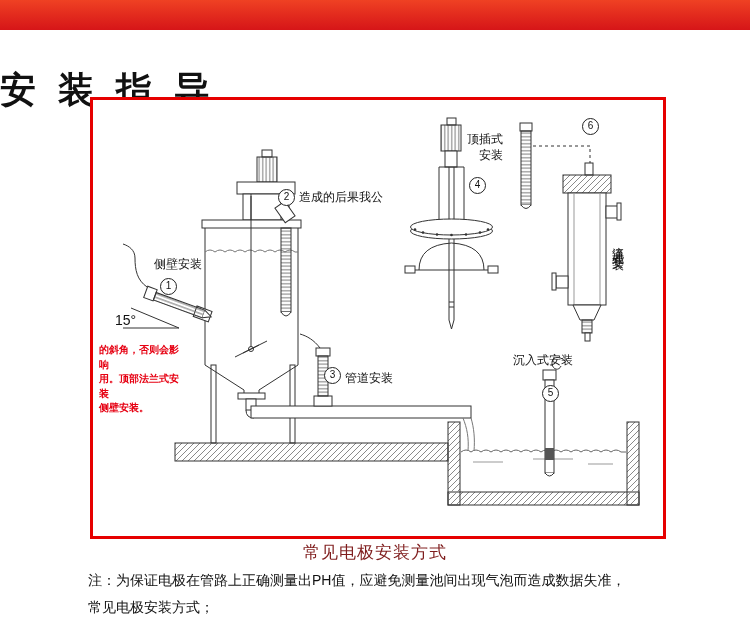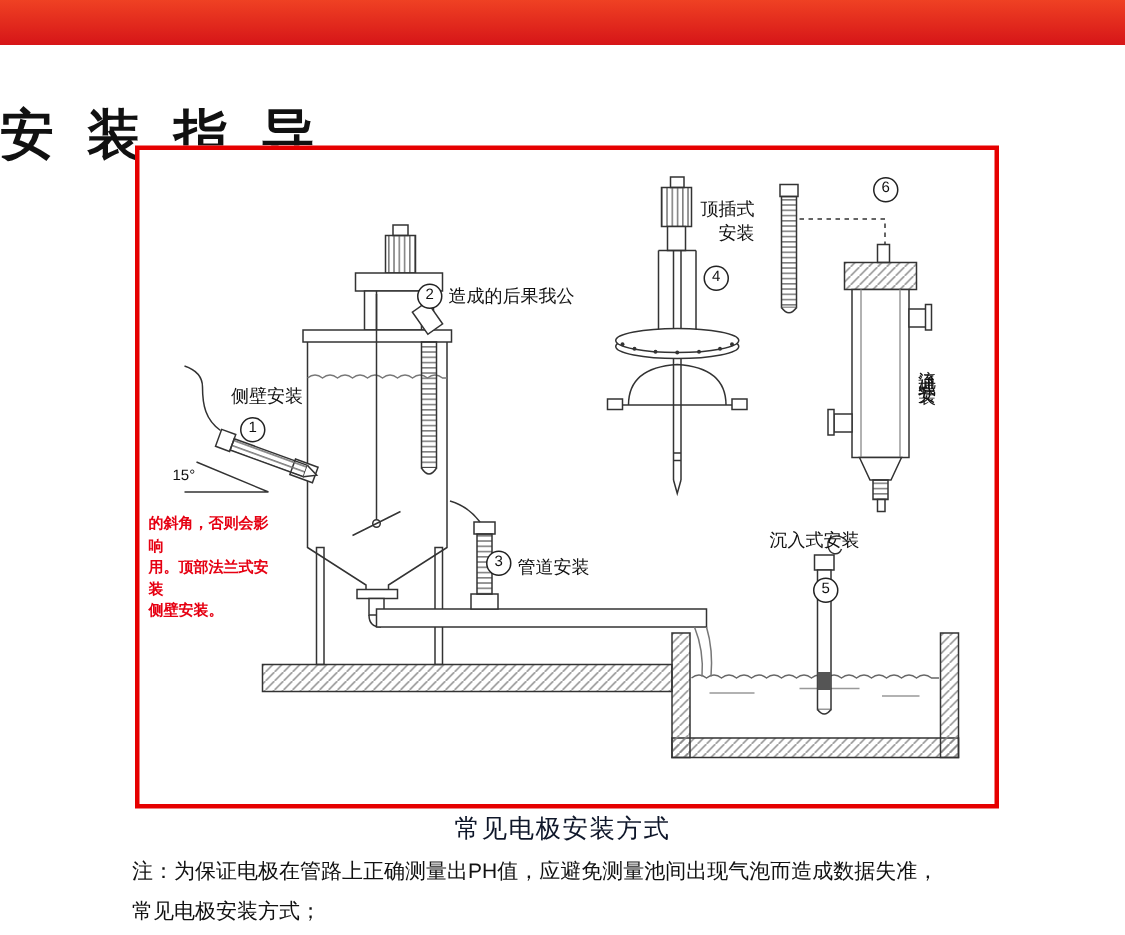--- a/index.html
+++ b/index.html
@@ -11,26 +11,26 @@
     background:linear-gradient(180deg,#ef4123,#d61518);}
   .title {position:absolute;top:42px;left:0;width:676px;
     font-size:36px;font-weight:bold;letter-spacing:6px;color:#111;}
   .diagram-box {position:absolute;left:90px;top:97px;width:570px;height:436px;
     border:3px solid #e60000;background:#fff;}
   .art {position:absolute;left:0;top:0;}
   .lbl {position:absolute;font-size:12px;color:#111;white-space:nowrap;line-height:14px;text-align:right;}
   .lbl-v {writing-mode:vertical-rl;letter-spacing:3px;white-space:normal;}
   .marker {position:absolute;width:15px;height:15px;border:1px solid #222;border-radius:50%;
     background:#fff;font-size:10px;line-height:14px;text-align:center;color:#111;}
-  .angle {position:absolute;left:22px;top:212px;font-size:10px;color:#111;}
+  .angle {position:absolute;left:22px;top:212px;font-size:14px;color:#111;}
   .warn {position:absolute;left:6px;top:243px;width:80px;font-size:10px;font-weight:bold;
     color:#e60012;line-height:14.5px;}
   .warn-arrow {font-size:8px;margin-right:1px;}
   .caption {position:absolute;top:541px;left:0;width:750px;text-align:center;
-    font-size:17px;color:#0f172a;letter-spacing:1px;}
+    font-size:17px;color:#7f1d1d;letter-spacing:1px;}
   .note {position:absolute;left:88px;top:567px;width:585px;font-size:14px;
     color:#111;line-height:27px;}
 </style>
 </head>
 <body>
 
 <div class="top-bar"></div>
 
 <h1 class="title">安 装 指 导</h1>
 

